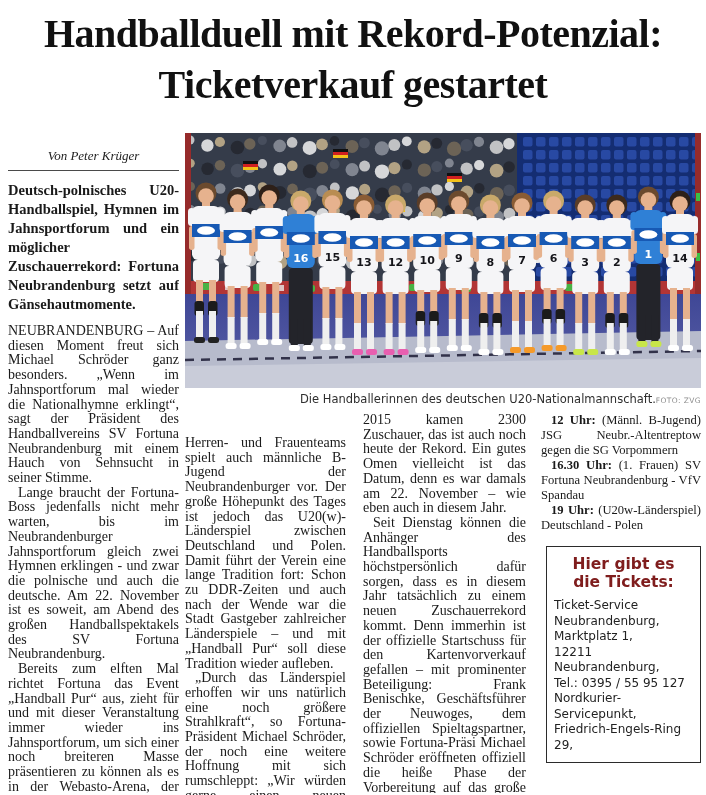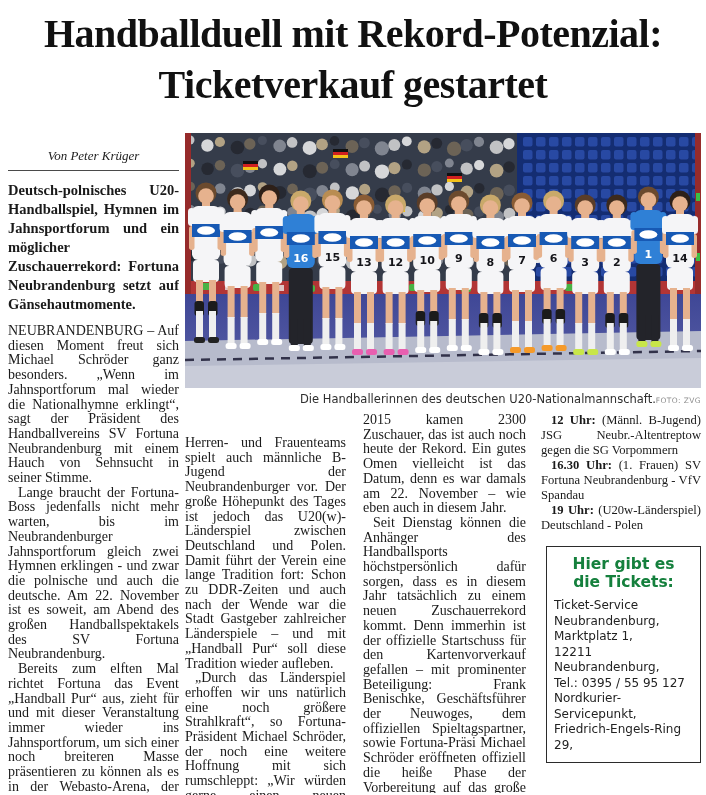--- a/index.html
+++ b/index.html
@@ -29,21 +29,21 @@
   .credit{font-size:7.5px;color:#8d8d8d;letter-spacing:.4px;}
   .colA{position:absolute;left:185px;top:436px;width:161px;height:380px;overflow:hidden;}
   .colB{position:absolute;left:363px;top:413px;width:163px;height:380px;overflow:hidden;}
   .colC{position:absolute;left:541px;top:413px;width:160px;}
   .sched{font-size:12.6px;line-height:15px;margin:0;text-align:justify;text-indent:10px;hyphens:auto;-webkit-hyphens:auto;}
   .sched .st{font-weight:700;}
   .ticketbox{
     margin:13px 0 0 5px;border:1.5px solid #2b2b2b;padding:7px 7px 9px 7px;
     font-family:"DejaVu Sans",sans-serif;box-sizing:border-box;width:155px;background:#fff;
   }
-  .tb-title{font-weight:700;text-align:center;font-size:15.5px;line-height:17.5px;margin:2px 0 7px 0;color:#15803d;}
+  .tb-title{font-weight:700;text-align:center;font-size:15.5px;line-height:17.5px;margin:2px 0 7px 0;color:#7f1d1d;}
   .tb-line{font-size:12px;line-height:15.5px;color:#222;}
 </style>
 </head>
 <body>
 
 <h1 class="headline"><span>Handballduell mit Rekord-Potenzial:</span><br><span>Ticketverkauf gestartet</span></h1>
 
 <div class="leftcol">
   <div class="byline">Von Peter Krüger</div>
   <div class="rule"></div>

